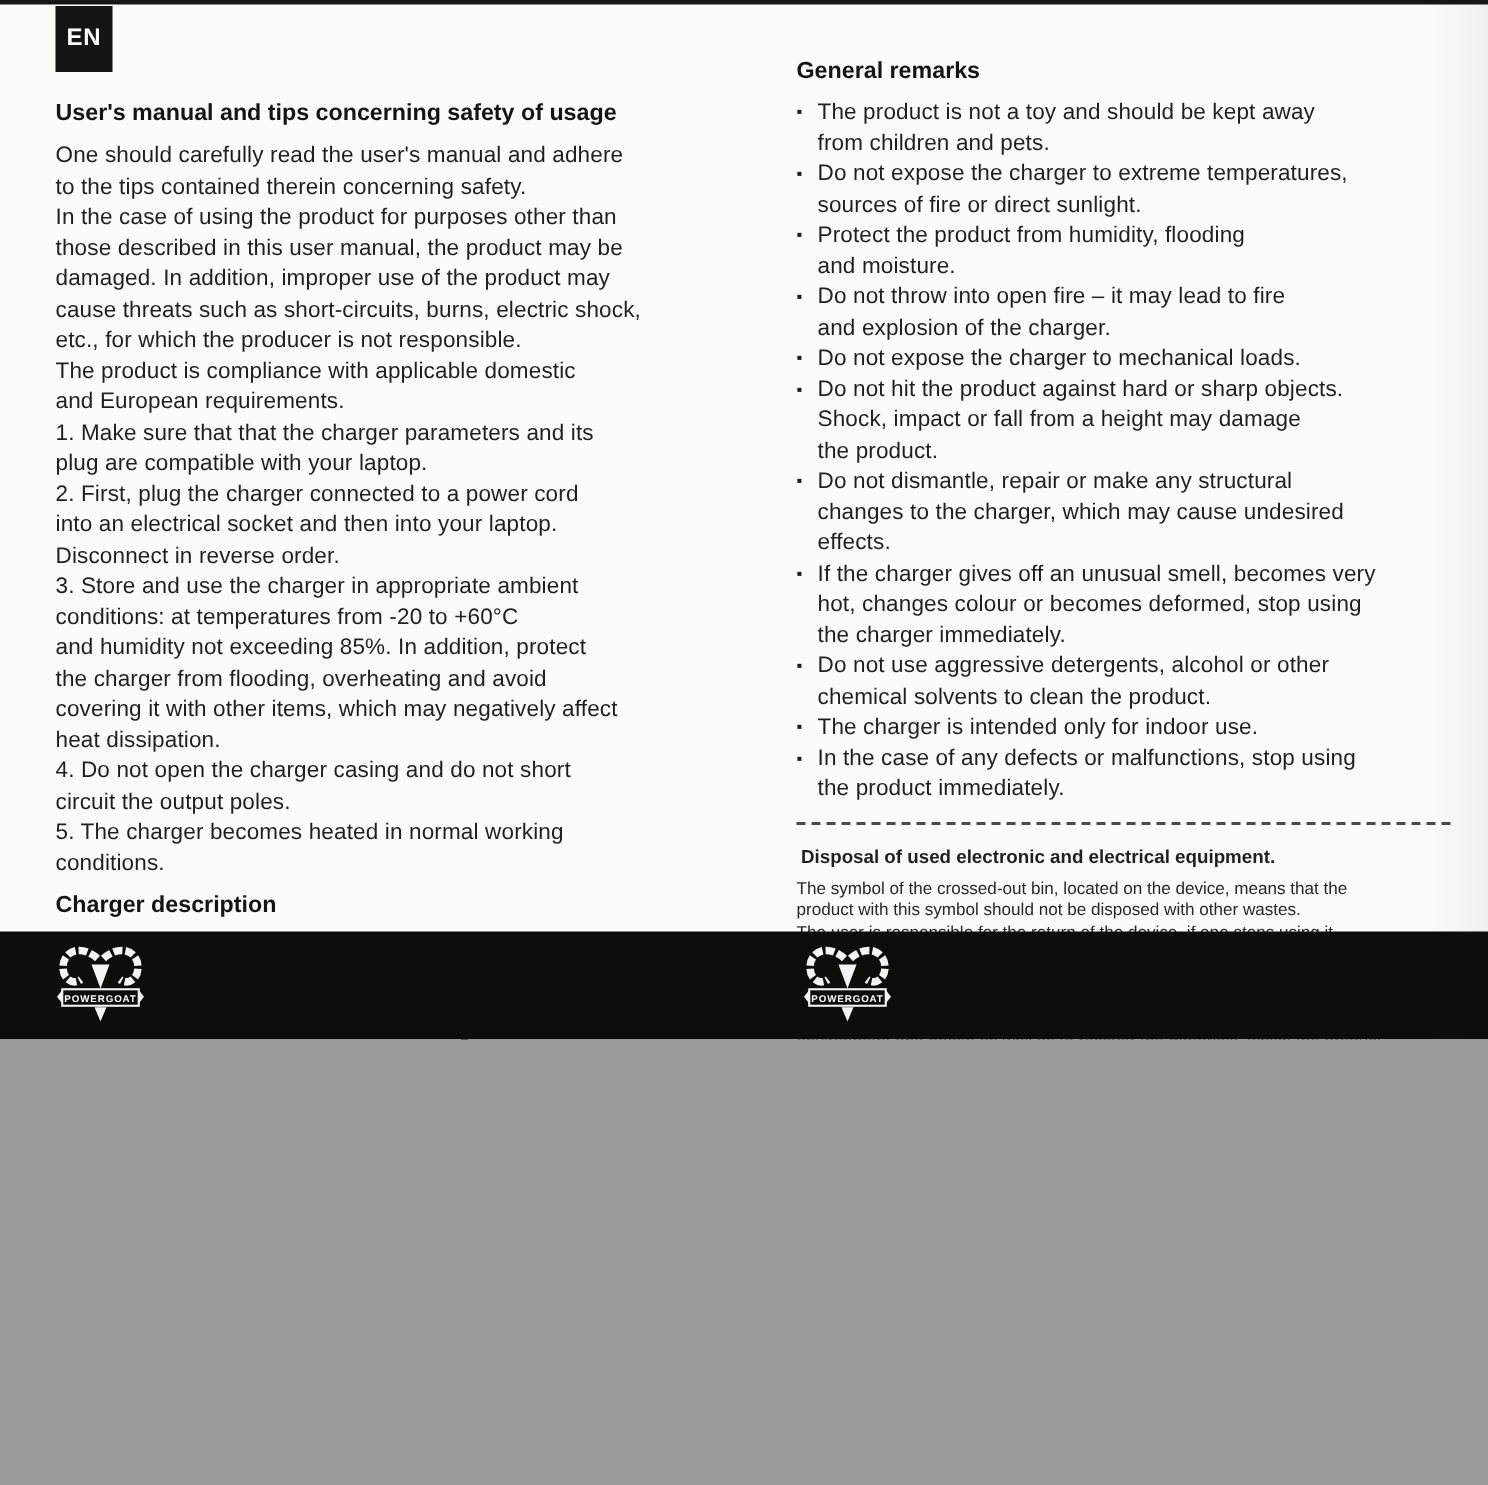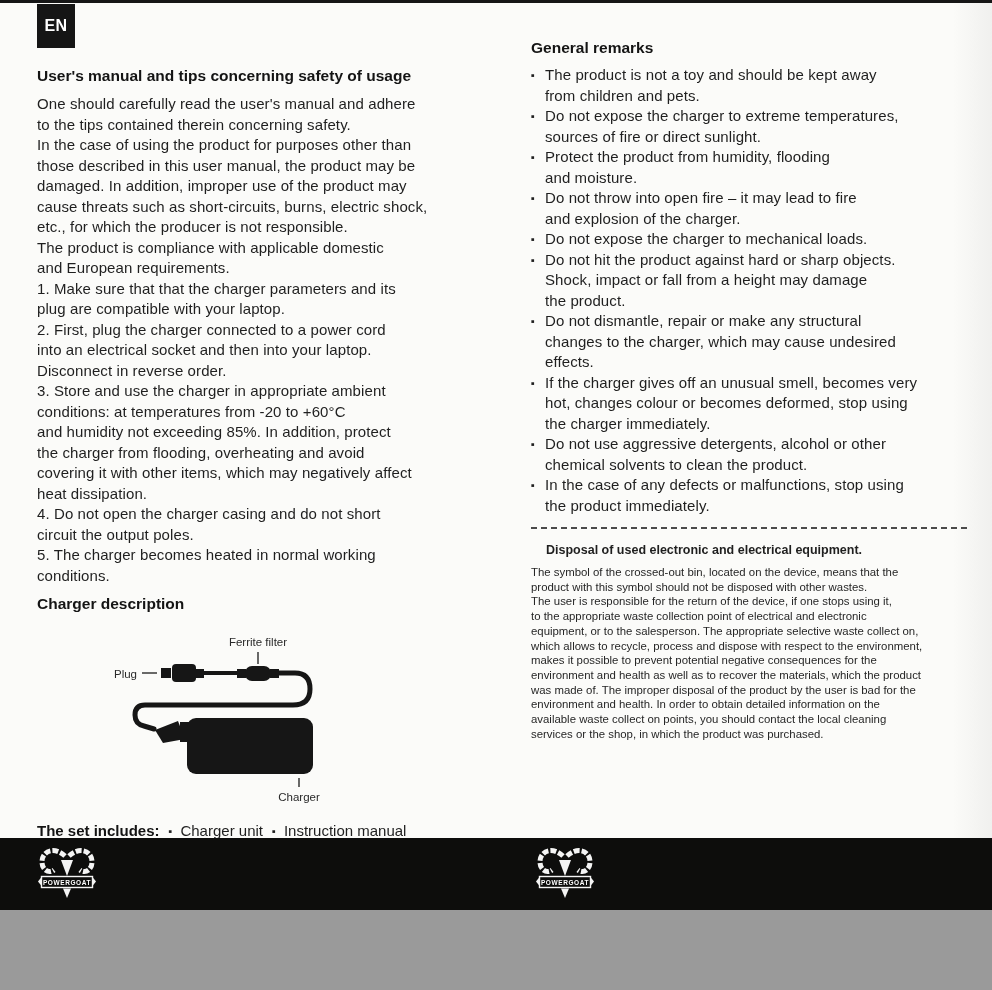--- a/index.html
+++ b/index.html
@@ -1,18 +1,18 @@
 <!DOCTYPE html>
 <html><head>
 <meta charset="utf-8">
 <style>
   html,body{margin:0;padding:0;}
   body{background:#9a9a9a;}
   .page{
-    position:relative;width:992px;height:910px;overflow:hidden;
+    position:relative;width:992px;height:693px;overflow:hidden;
     background:linear-gradient(90deg,#fbfbf9 0,#fbfbf9 96%,#f0f0ee 100%);
     font-family:"Liberation Sans",sans-serif;color:#1f1f1f;
   }
   .top-edge{position:absolute;top:0;left:0;width:100%;height:3px;background:#161616;}
   .lang-badge{
     position:absolute;left:37px;top:4px;width:38px;height:44px;background:#151515;
     color:#fff;display:flex;align-items:center;justify-content:center;
     font-weight:bold;font-size:16px;letter-spacing:.5px;
   }
   .col{position:absolute;}
@@ -27,21 +27,21 @@
   .diagram text{font-size:11.5px;fill:#2a2a2a;font-family:"Liberation Sans",sans-serif;}
   .set-line{margin:14px 0 0 0;font-size:15px;}
   .set-label{font-weight:bold;color:#141414;}
   .set-item{margin-left:9px;}
   .set-item::before{content:"▪";font-size:11px;margin-right:8px;position:relative;top:-1px;}
   .remarks{list-style:none;margin:7px 0 0 0;padding:0;}
   .remarks li{display:flex;font-size:15px;line-height:20.5px;letter-spacing:.1px;}
   .remarks li::before{content:"▪";flex:0 0 14px;font-size:11px;line-height:20.5px;}
   .pre{white-space:pre-line;}
   .divider{border-top:2px dashed #4a4a4a;margin-top:11px;width:100%;height:0;}
-  .h-disposal{font-size:12.5px;margin:14px 0 0 15px;line-height:15px;}
+  .h-disposal{font-size:12.5px;margin:14px 0 0 3px;line-height:15px;}
   .small{font-size:11.4px;line-height:14.7px;margin:7px 0 0 0;white-space:pre-line;color:#262626;}
   
   .marks{position:absolute;left:705px;top:845px;display:flex;align-items:center;gap:15px;}
   .ukca{display:flex;flex-direction:column;font-weight:bold;font-size:21px;line-height:16px;color:#161616;letter-spacing:.5px;text-align:right;}
   .rohs{width:60px;border:2.5px solid #181818;text-align:center;background:#fff;}
   .rohs-top{display:block;font-weight:bold;font-size:17px;line-height:20px;color:#141414;border-bottom:1px solid #181818;}
   .rohs-bottom{display:block;background:#d946ef;color:#fff;font-size:10px;line-height:13px;}
   .ce{font-family:"DejaVu Sans",sans-serif;font-size:29px;letter-spacing:5px;color:#1c1c1c;}
   .recycle{font-family:"DejaVu Sans",sans-serif;font-size:35px;line-height:36px;color:#161616;}
   
@@ -158,20 +158,23 @@
 effects.</span>
         </li>
       <li>
           <span class="pre">If the charger gives off an unusual smell, becomes very
 hot, changes colour or becomes deformed, stop using
 the charger immediately.</span>
         </li>
       <li>
           <span class="pre">Do not use aggressive detergents, alcohol or other
 chemical solvents to clean the product.</span>
+        </li>
+      <li>
+          <span class="pre">The charger is intended only for indoor use.</span>
         </li>
       <li>
           <span class="pre">In the case of any defects or malfunctions, stop using
 the product immediately.</span>
         </li>
     </ul>
 
     <div class="divider"></div>
 
     <h3 class="h-disposal">Disposal of used electronic and electrical equipment.</h3>

